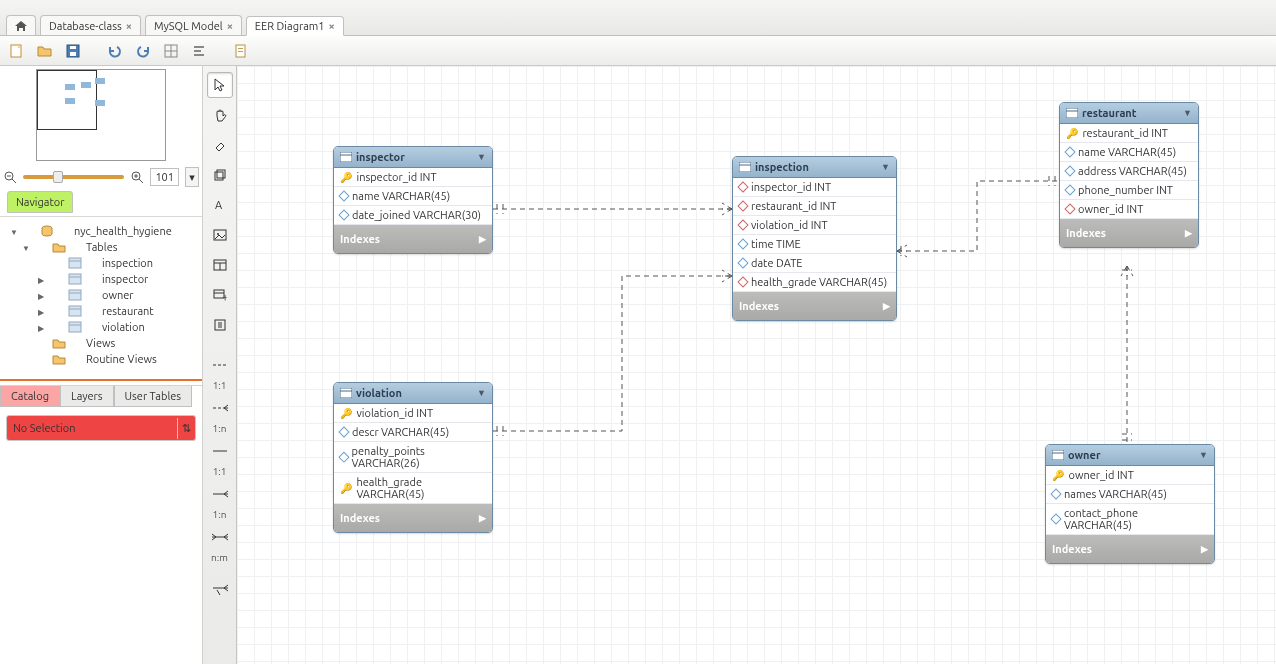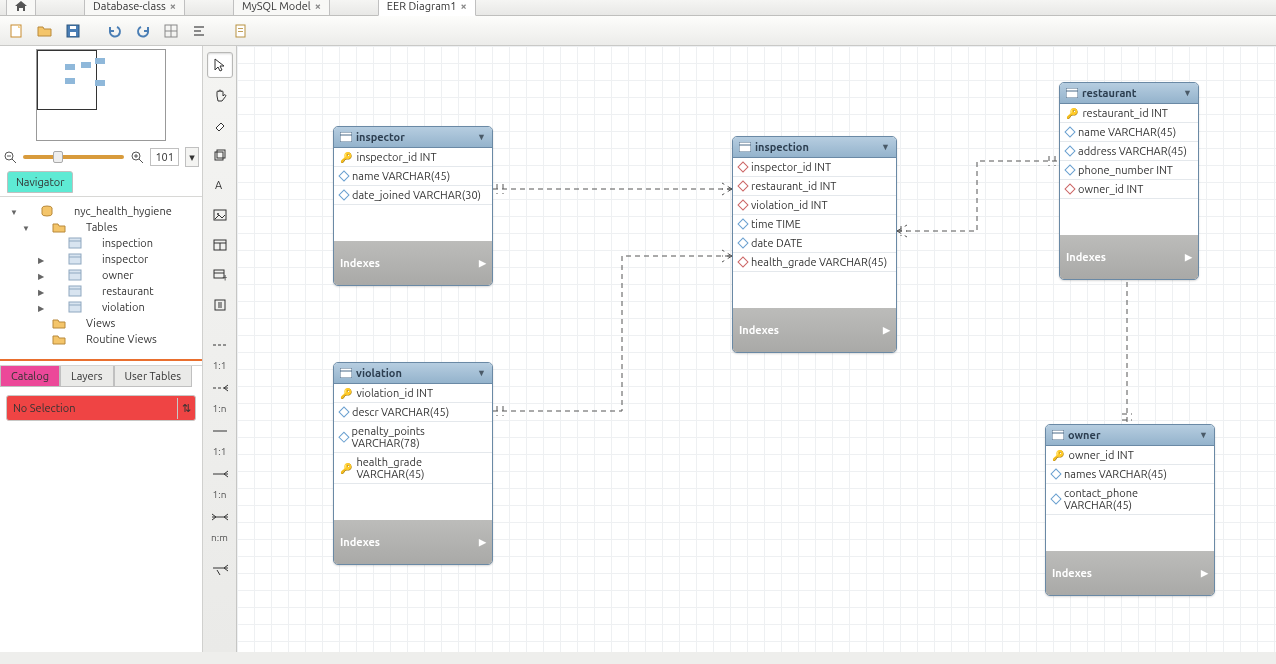--- a/index.html
+++ b/index.html
@@ -1,55 +1,55 @@
 <!DOCTYPE html>
 <html><head>
 <meta charset="utf-8">
 <style>
 * { box-sizing: border-box; margin: 0; padding: 0; font-family: "Ubuntu", "Segoe UI", Arial, sans-serif; font-size: 11px; }
 body { background: #eeeeec; width: 1276px; height: 664px; overflow: hidden; color: #333; }
 
-.tabbar { display: flex; align-items: flex-end; height: 16px; background: linear-gradient(#f5f5f3,#e8e8e6); border-bottom: 1px solid #bfbfbd; padding-left: 4px; gap: 44px; }
+.tabbar { display: flex; align-items: flex-end; height: 36px; background: linear-gradient(#f5f5f3,#e8e8e6); border-bottom: 1px solid #bfbfbd; padding-left: 4px; }
 .tab-home { width: 30px; height: 20px; border: 1px solid #c0c0c0; border-bottom: none; border-radius: 4px 4px 0 0; background:#f8f8f6; margin: 0 2px; display:flex; align-items:center; justify-content:center; }
 .tab { height: 20px; padding: 0 8px; border: 1px solid #c0c0c0; border-bottom: none; border-radius: 4px 4px 0 0; background:#f8f8f6; margin: 0 2px; display:flex; align-items:center; gap:4px; }
 .tab.active { background:#ffffff; border-bottom:1px solid #fff; position:relative; top:1px;}
 .tab .x { color:#888; font-weight:bold;}
 
 .toolbar { height: 30px; background: linear-gradient(#fdfdfb,#ececea); border-bottom:1px solid #c9c9c7; display:flex; align-items:center; gap:6px; padding:0 6px;}
 .tool-btn { width:22px; height:22px; border:1px solid transparent; border-radius:3px; display:flex; align-items:center; justify-content:center; }
 .icon-svg{display:block;}
 
 .main { display:flex; height: calc(664px - 28px - 30px); }
 .sidebar { width: 203px; background:#fff; border-right:1px solid #d0d0ce; display:flex; flex-direction:column; }
 .minimap-wrap { padding:3px; border-bottom:1px solid #d8d8d6;}
 .minimap { width:130px; height:92px; border:1px solid #999; margin:0 auto; background:#fff; position:relative;}
 .mm-viewport{position:absolute; left:0; top:0; width:60px; height:60px; border:1px solid #333;}
 .mm-dot{position:absolute; background:#8fb8da;}
 .zoom-row{display:flex; align-items:center; gap:6px; margin-top:6px;}
 .zoom-slider{flex:1; height:4px; background:#d89b3c; position:relative; border-radius:2px;}
 .zoom-handle{position:absolute; top:-4px; left:30px; width:10px; height:12px; background:#eee; border:1px solid #aaa; border-radius:2px;}
 .zoom-val{border:1px solid #c0c0c0; padding:2px 4px; background:#fff;}
 .zoom-dd{border:1px solid #c0c0c0; width:14px; height:20px; background:#f4f4f2; display:flex;align-items:center;justify-content:center;}
-.sidebar-tab{padding:4px 8px; border:1px solid #c0c0c0; border-radius:3px 3px 0 0; background:#5eead4; display:inline-block; margin:4px 0 0 4px;}
+.sidebar-tab{padding:4px 8px; border:1px solid #c0c0c0; border-radius:3px 3px 0 0; background:#bef264; display:inline-block; margin:4px 0 0 4px;}
 
 .tree { padding:6px 4px; overflow:auto; flex:0 0 auto;}
 .tree-row{display:flex; align-items:center; gap:20px; padding:2px 2px 2px 6px; white-space:nowrap;}
 .tree-row .caret{width:10px; color:#666;}
 .tree-row .caret.open::before{content:"▼"; font-size:8px;}
 .tree-row .caret.closed::before{content:"▶"; font-size:8px;}
 .tree-row .caret.none{visibility:hidden;}
 .tree-indent-1{padding-left:18px;}
 .tree-indent-2{padding-left:34px;}
 .db-ico{width:14px;height:12px;display:inline-block;}
 .folder-ico{width:14px;height:12px;display:inline-block;}
 .tbl-ico{width:14px;height:12px;display:inline-block;}
 .orange-bar{height:2px;background:#e96f2e; margin:6px 0 0 0;}
 .bottom-tabs{display:flex; gap:0; border-top:1px solid #d4d4d2; margin-top:4px;}
 .bottom-tab{padding:4px 10px; border:1px solid #c0c0c0; border-top:none; background:#eaeae8;}
-.bottom-tab.active{background:#ec4899;}
+.bottom-tab.active{background:#fca5a5;}
 .selection-row{display:flex; align-items:center; border:1px solid #c8c8c6; margin:8px 6px; background:#ef4444; border-radius:3px;}
 .selection-row span{flex:1; padding:6px;}
 .selection-dd{width:18px; border-left:1px solid #c8c8c6; text-align:center; padding:4px 0;}
 
 .palette { width:34px; background:linear-gradient(#f4f4f2,#eaeae8); border-right:1px solid #c6c6c4; display:flex; flex-direction:column; align-items:center; padding-top:6px; gap:4px;}
 .pal-btn{width:26px;height:26px;border:1px solid transparent;border-radius:3px;display:flex;align-items:center;justify-content:center;}
 .pal-btn.active{background:#fff;border-color:#b8b8b6;box-shadow:inset 0 1px 2px rgba(0,0,0,.15);}
 .pal-sep{height:6px;}
 .rel-label{font-size:10px;color:#555;margin-top:-2px;}
 
@@ -62,21 +62,21 @@
 }
 
 .entity { position:absolute; width:160px; border:1px solid #6a89a5; border-radius:5px; background:#fff; box-shadow:0 1px 2px rgba(0,0,0,.15); overflow:hidden;}
 .entity-header{background:linear-gradient(#b6cde0,#94b3cc); color:#2c3e50; font-weight:bold; padding:4px 6px; display:flex; align-items:center; gap:4px; border-bottom:1px solid #6a89a5;}
 .entity-header .eh-caret{margin-left:auto; font-size:9px;color:#4a5a68;}
 .entity-row{display:flex; align-items:center; gap:4px; padding:3px 6px; border-bottom:1px solid #e4e8ec;}
 .entity-row:last-of-type{border-bottom:none;}
 .pk-ico{color:#d9a400;font-size:10px;}
 .col-ico{width:8px;height:8px;border:1px solid #6aa0d0;transform:rotate(45deg);background:#fff;display:inline-block;}
 .col-ico.red{border-color:#cc6666;}
-.indexes{background:linear-gradient(#bcbcba,#a9a9a7); color:#fff; padding:16px 6px; display:flex; align-items:center; font-weight:bold;margin-top:36px;}
+.indexes{background:linear-gradient(#bcbcba,#a9a9a7); color:#fff; padding:8px 6px; display:flex; align-items:center; font-weight:bold;}
 .indexes .eh-caret{margin-left:auto;font-size:9px;}
 
 svg.connectors{position:absolute; inset:0; pointer-events:none;}
 svg.connectors line, svg.connectors path{stroke:#555;stroke-dasharray:5,4;fill:none;}
 
 </style>
 </head>
 <body>
 
 <div class="tabbar">
@@ -432,21 +432,21 @@
       <div class="entity-row">
           <span class="pk-ico">🔑</span>
           <span>violation_id INT</span>
         </div>
       <div class="entity-row">
           <span class="col-ico"></span>
           <span>descr VARCHAR(45)</span>
         </div>
       <div class="entity-row">
           <span class="col-ico"></span>
-          <span>penalty_points VARCHAR(78)</span>
+          <span>penalty_points VARCHAR(26)</span>
         </div>
       <div class="entity-row">
           <span class="pk-ico">🔑</span>
           <span>health_grade VARCHAR(45)</span>
         </div>
       <div class="indexes">
           <span>Indexes</span>
           <span class="eh-caret">▶</span>
         </div>
     </div>

